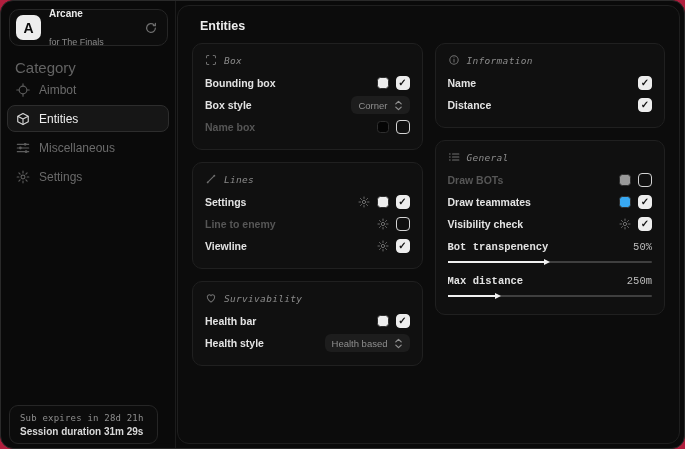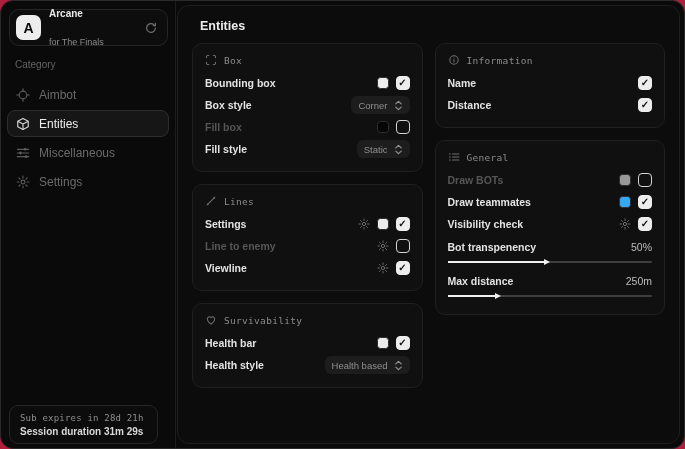--- a/index.html
+++ b/index.html
@@ -30,21 +30,21 @@
   .logo-badge {
     width:25px; height:25px; border-radius:7px; background:#ededed;
     display:flex; align-items:center; justify-content:center;
     color:#0a0a0a; font-weight:700; font-size:14px;
   }
   .logo-text { flex:1; line-height:1.15; }
   .logo-title { font-size:10px; font-weight:700; color:#e9e9e9; }
   .logo-sub { font-size:9px; color:#8a8a8a;margin-top:18px; }
   .logo-action { color:#6d6d6d; display:flex; }
   .category-label {
-    margin:13px 0 11px 14px; font-size:10px; color:#636363;
+    margin:13px 0 0 14px; font-size:15px; color:#636363;
   }
   .nav { display:flex; flex-direction:column; gap:2px; padding:0 6px; }
   .nav-item {
     display:flex; align-items:center; gap:9px;
     height:27px; padding:0 8px; border-radius:8px;
     border:1px solid transparent;
     color:#6b6b6b; font-size:12px; cursor:pointer;
   }
   .nav-item .nav-icon { display:flex; color:#5c5c5c; }
   .nav-item.active {
@@ -77,21 +77,21 @@
     background:#101010; border:1px solid #202020; border-radius:10px;
     padding:10px 12px 11px;
   }
   .card-header {
     display:flex; align-items:center; gap:7px; margin-bottom:6px;
     color:#8b8b8b;
   }
   .card-header .hdr-icon { display:flex; color:#6f6f6f; }
   .card-title {
     font-family:"DejaVu Sans Mono", monospace;
-    font-size:9.5px; letter-spacing:0.3px;
+    font-size:9.5px; letter-spacing:0.3px;font-style:italic;
   }
   .row {
     height:22px; display:flex; align-items:center; justify-content:space-between;
   }
   .row-label { font-size:10.5px; font-weight:600; color:#e3e3e3; }
   .row.dimmed .row-label { color:#565656; }
   .row-controls { display:flex; align-items:center; gap:7px; }
   .row-gear { display:flex; color:#6f6f6f; cursor:pointer; }
   .swatch {
     width:12px; height:12px; border-radius:3.5px;
@@ -108,21 +108,21 @@
     content:"\2713"; color:#111; font-size:10px; font-weight:700; line-height:1;
   }
   .dropdown {
     display:flex; align-items:center; gap:6px;
     background:#1d1d1d; border:none; border-radius:6px;
     height:18px; padding:0 7px; cursor:pointer;
     color:#8f8f8f; font-size:9.5px;
     font-family:"Liberation Sans", sans-serif;
   }
   .dropdown .dd-icon { display:flex; color:#8f8f8f; }
-  .slider-row { padding:4px 0 6px; }
+  .slider-row { padding:4px 0 6px;font-family:Liberation Mono, monospace; }
   .slider-top {
     display:flex; align-items:center; justify-content:space-between; height:16px;
   }
   .slider-value { font-size:10.5px; color:#bdbdbd; }
   .slider-track {
     margin-top:6px; height:2px; background:#3f3f3f; border-radius:1px;
     position:relative; cursor:pointer;
   }
   .slider-fill {
     position:absolute; left:0; top:0; height:2px; background:#f0f0f0;
@@ -233,36 +233,25 @@
             <button class="dropdown">
               <span>Corner</span>
               <span class="dd-icon">
                 <svg width="9" height="11" viewBox="0 0 10 12" fill="none" stroke="currentColor" stroke-width="1.4" stroke-linecap="round" stroke-linejoin="round">
                   <path d="M2 4.2 5 1.4l3 2.8M2 7.8l3 2.8 3-2.8"></path>
                 </svg>
               </span>
             </button>
           </div>
           <div class="row dimmed">
-            <span class="row-label">Fill box</span>
+            <span class="row-label">Name box</span>
             <span class="row-controls">
               <span class="swatch" style="background: rgb(5, 5, 5);"></span>
               <span class="checkbox"></span>
             </span>
-          </div>
-          <div class="row">
-            <span class="row-label">Fill style</span>
-            <button class="dropdown">
-              <span>Static</span>
-              <span class="dd-icon">
-                <svg width="9" height="11" viewBox="0 0 10 12" fill="none" stroke="currentColor" stroke-width="1.4" stroke-linecap="round" stroke-linejoin="round">
-                  <path d="M2 4.2 5 1.4l3 2.8M2 7.8l3 2.8 3-2.8"></path>
-                </svg>
-              </span>
-            </button>
           </div>
         </div>
 
         <div class="card">
           <div class="card-header">
             <span class="hdr-icon">
               <svg width="12" height="12" viewBox="0 0 16 16" fill="none" stroke="currentColor" stroke-width="1.4" stroke-linecap="round">
                 <path d="M3.5 12.5 12.5 3.5"></path>
                 <circle cx="3.5" cy="12.5" r="1.2" fill="currentColor" stroke="none"></circle>
                 <circle cx="12.5" cy="3.5" r="1.2" fill="currentColor" stroke="none"></circle>

